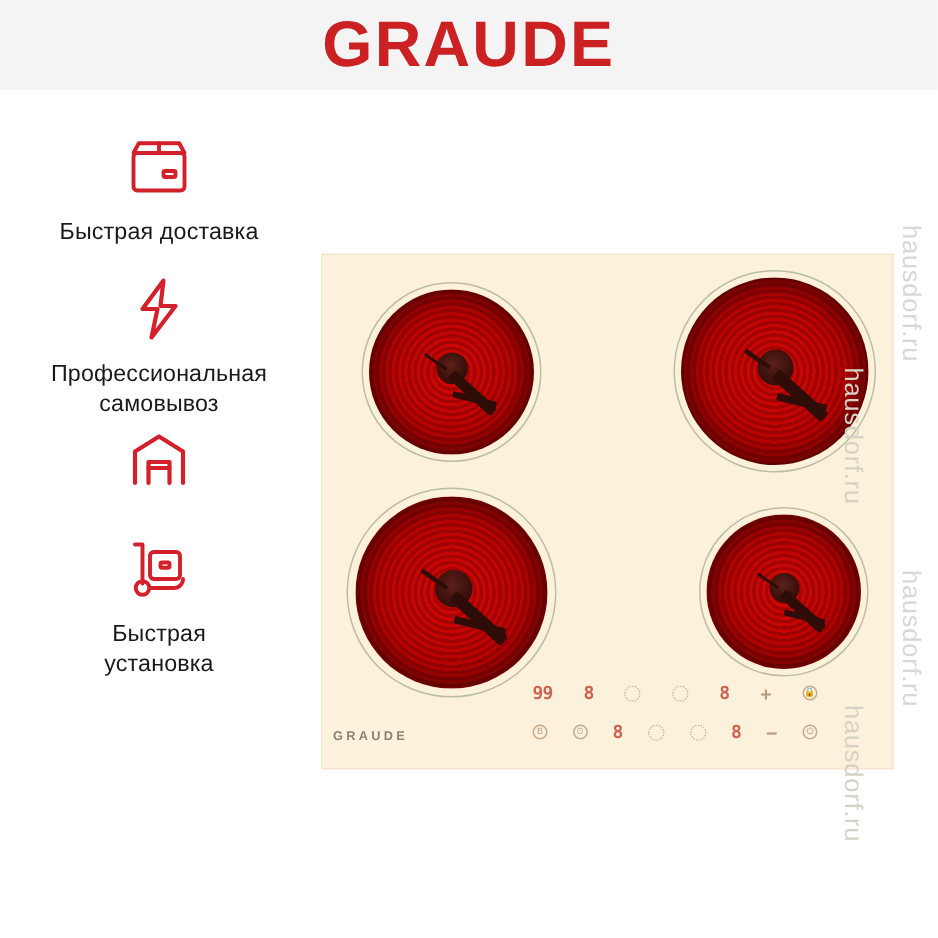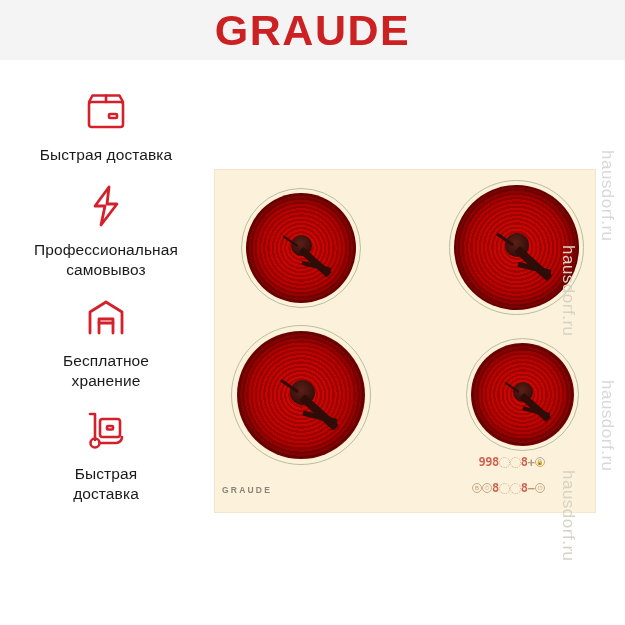--- a/index.html
+++ b/index.html
@@ -37,21 +37,21 @@
   .feature-icon{
     height:50px;display:flex;align-items:center;justify-content:center;
     margin-bottom:9px;
   }
   .feature-label{
     font-size:15.5px;color:#1a1a1a;text-align:center;line-height:1.28;
     letter-spacing:0.1px;
     font-family:"Liberation Sans","DejaVu Sans",sans-serif;
   }
   .f1{margin-bottom:16px;}
-  .f2{margin-bottom:13px;}
+  .f2{margin-bottom:2px;}
   .f3{margin-bottom:14px;}
 
   
   .hob{
     position:absolute;left:215px;top:170px;width:380px;height:342px;
     background:#fcf1da;
     box-shadow:0 0 0 1px #f3e6cd;
   }
   .burner{position:absolute;border-radius:50%;}
   .burner .ring-outline{
@@ -83,21 +83,21 @@
   .burner .stub{
     position:absolute;background:#2e0c08;border-radius:1px;
     transform-origin:100% 50%;
   }
 
   
   .controls{
     position:absolute;left:355px;top:452px;width:190px;height:48px;
   }
   .ctrl-row{
-    display:flex;align-items:center;justify-content:flex-end;
+    display:flex;align-items:center;justify-content:space-between;
     height:20px;
   }
   .seg{
     font-family:"DejaVu Sans Mono","Liberation Mono",monospace;
     font-size:12px;font-weight:bold;color:#c94a3a;opacity:.85;
     letter-spacing:-0.5px;line-height:1;
   }
   .timer-ico{
     width:11px;height:11px;border-radius:50%;
     border:1.4px dotted #c9b496;box-sizing:border-box;
@@ -166,39 +166,35 @@
     </div>
 
     <div class="feature f3">
       <div class="feature-icon">
         <svg width="42" height="40" viewBox="0 0 42 40" fill="none" stroke="#d3202a" stroke-width="2.8" stroke-linejoin="round" stroke-linecap="round">
           <path d="M5 36 L5 15 L21 5 L37 15 L37 36"></path>
           <path d="M14 36 L14 22 L28 22 L28 36"></path>
           <line x1="14" y1="26" x2="28" y2="26"></line>
         </svg>
       </div>
-      <div class="feature-label">
-        <span>Бесплатное</span><br>
-        <span>хранение</span>
-      </div>
     </div>
 
     <div class="feature f4">
       <div class="feature-icon">
         <svg width="46" height="40" viewBox="0 0 46 40" fill="none" stroke="#d3202a" stroke-width="2.6" stroke-linejoin="round" stroke-linecap="round">
           <path d="M7 4 L12 4 L12 30"></path>
           <rect x="17" y="9" width="20" height="18" rx="2.5"></rect>
           <rect x="24" y="16" width="6" height="3.5" rx="1"></rect>
           <circle cx="12" cy="33" r="4.5"></circle>
           <path d="M17 33 L33 33 A6 6 0 0 0 39 27"></path>
         </svg>
       </div>
       <div class="feature-label">
         <span>Быстрая</span><br>
-        <span>доставка</span>
+        <span>установка</span>
       </div>
     </div>
 
   </div>
 
   <div class="hob">
 
     <div class="burner" style="left:26px;top:18px;width:120px;height:120px;">
       <div class="ring-outline"></div>
       <div class="glow" style="left:5px;top:5px;width:110px;height:110px;"></div>

